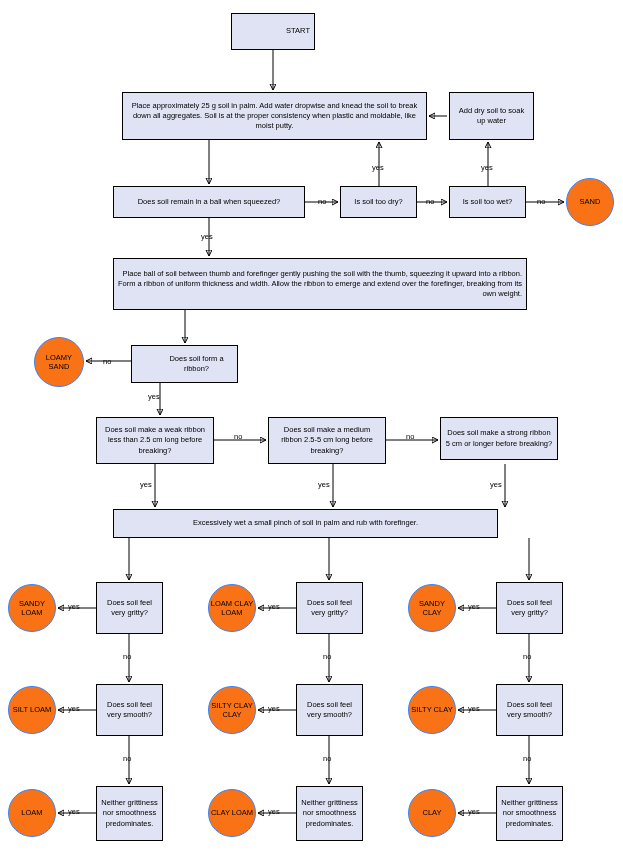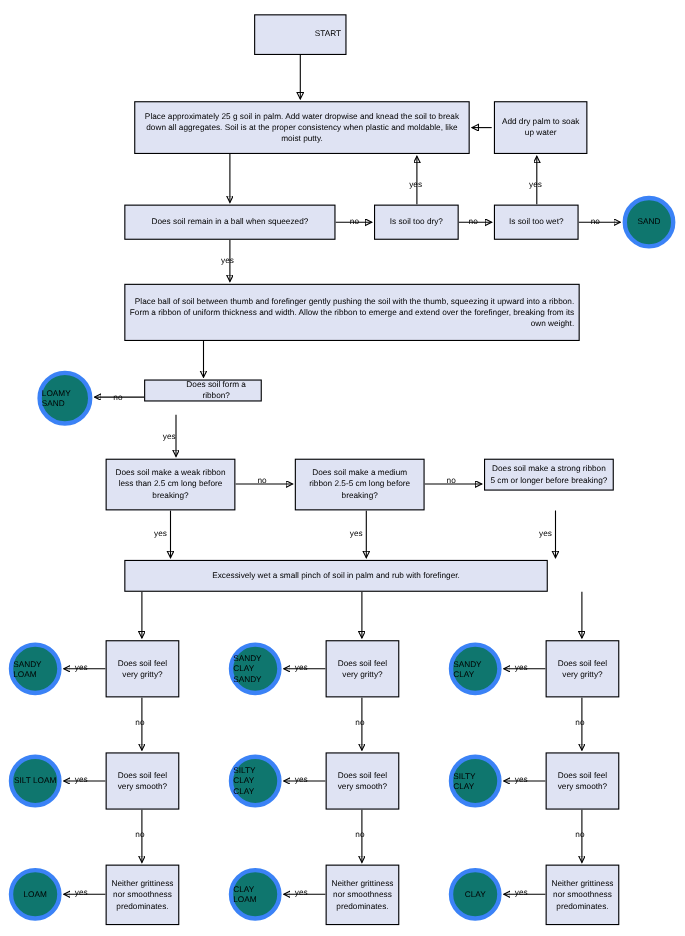--- a/index.html
+++ b/index.html
@@ -31,27 +31,27 @@
     justify-content: center;
     padding: 2px 4px;
   }
   .terminal {
     border-radius: 0;
     justify-content: flex-end;
   }
   .circle {
     position: absolute;
     box-sizing: border-box;
-    background: #0f766e;
-    border: 4px solid #3b82f6;
+    background: #f97316;
+    border: 1px solid #3b82f6;
     border-radius: 50%;
     color: #000000;
     font-size: 7.5px;
     line-height: 1.25;
-    text-align: left;
+    text-align: center;
     display: flex;
     align-items: center;
     justify-content: center;
   }
   .edge-label {
     position: absolute;
     font-size: 7.5px;
     color: #000000;
     background: transparent;
     white-space: nowrap;
@@ -145,21 +145,21 @@
 
   <div class="node terminal" style="left:231px;top:13px;width:84px;height:37px;">
       <span>START</span>
     </div>
 
   <div class="node" style="left:122px;top:92px;width:305px;height:48px;">
       <span>Place approximately 25 g soil in palm. Add water dropwise and knead the soil to break down all aggregates. Soil is at the proper consistency when plastic and moldable, like moist putty.</span>
     </div>
 
   <div class="node" style="left:449px;top:92px;width:85px;height:48px;">
-      <span>Add dry palm to soak up water</span>
+      <span>Add dry soil to soak up water</span>
     </div>
 
   <div class="node" style="left:113px;top:186px;width:192px;height:32px;">
       <span>Does soil remain in a ball when squeezed?</span>
     </div>
 
   <div class="node" style="left:340px;top:186px;width:77px;height:32px;">
       <span>Is soil too dry?</span>
     </div>
 
@@ -168,37 +168,37 @@
     </div>
 
   <div class="circle" style="left:566px;top:178px;width:48px;height:48px;">
       <span>SAND</span>
     </div>
 
   <div class="node" style="left:113px;top:258px;width:414px;height:52px;text-align:right;">
       <span>Place ball of soil between thumb and forefinger gently pushing the soil with the thumb, squeezing it upward into a ribbon. Form a ribbon of uniform thickness and width. Allow the ribbon to emerge and extend over the forefinger, breaking from its own weight.</span>
     </div>
 
-  <div class="node" style="left:131px;top:345px;width:107px;height:20px;padding-left:28px;">
+  <div class="node" style="left:131px;top:345px;width:107px;height:38px;padding-left:28px;">
       <span>Does soil form a ribbon?</span>
     </div>
 
   <div class="circle" style="left:34px;top:337px;width:50px;height:50px;">
       <span>LOAMY SAND</span>
     </div>
 
   <div class="node" style="left:96px;top:417px;width:118px;height:47px;">
       <span>Does soil make a weak ribbon less than 2.5 cm long before breaking?</span>
     </div>
 
   <div class="node" style="left:268px;top:417px;width:118px;height:47px;">
       <span>Does soil make a medium ribbon 2.5-5 cm long before breaking?</span>
     </div>
 
-  <div class="node" style="left:440px;top:417px;width:118px;height:29px;">
+  <div class="node" style="left:440px;top:417px;width:118px;height:43px;">
       <span>Does soil make a strong ribbon 5 cm or longer before breaking?</span>
     </div>
 
   <div class="node" style="left:113px;top:509px;width:385px;height:29px;">
       <span>Excessively wet a small pinch of soil in palm and rub with forefinger.</span>
     </div>
 
   <div class="node" style="left:96px;top:582px;width:67px;height:52px;">
       <span>Does soil feel very gritty?</span>
     </div>
@@ -206,21 +206,21 @@
       <span>Does soil feel very gritty?</span>
     </div>
   <div class="node" style="left:496px;top:582px;width:67px;height:52px;">
       <span>Does soil feel very gritty?</span>
     </div>
 
   <div class="circle" style="left:8px;top:584px;width:48px;height:48px;">
       <span>SANDY LOAM</span>
     </div>
   <div class="circle" style="left:208px;top:584px;width:48px;height:48px;">
-      <span>SANDY CLAY SANDY</span>
+      <span>LOAM CLAY LOAM</span>
     </div>
   <div class="circle" style="left:408px;top:584px;width:48px;height:48px;">
       <span>SANDY CLAY</span>
     </div>
 
   <div class="node" style="left:96px;top:684px;width:67px;height:52px;">
       <span>Does soil feel very smooth?</span>
     </div>
   <div class="node" style="left:296px;top:684px;width:67px;height:52px;">
       <span>Does soil feel very smooth?</span>

